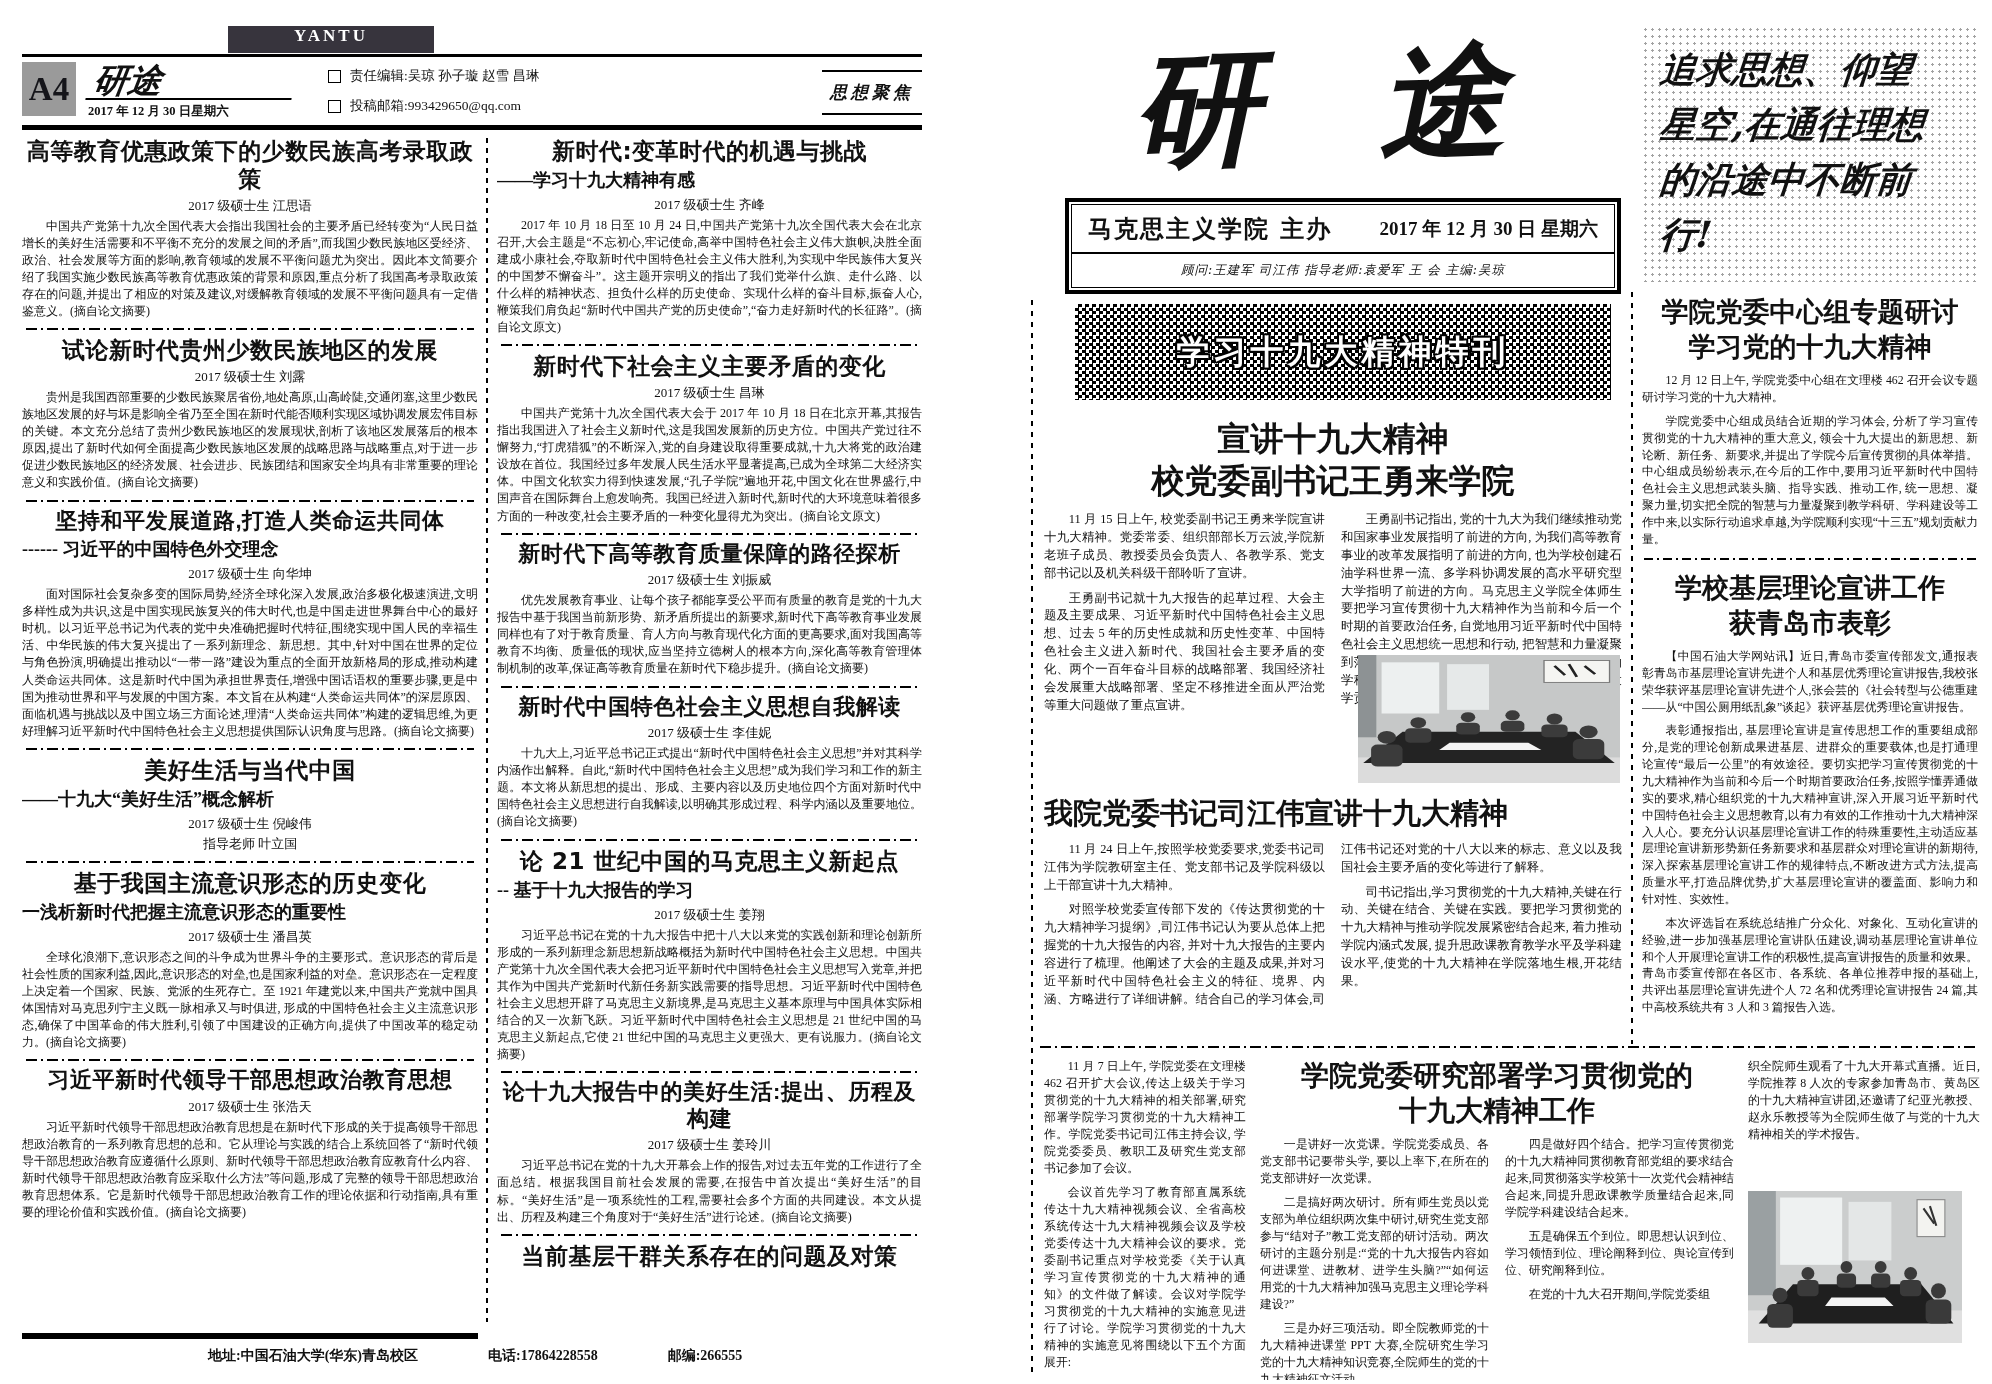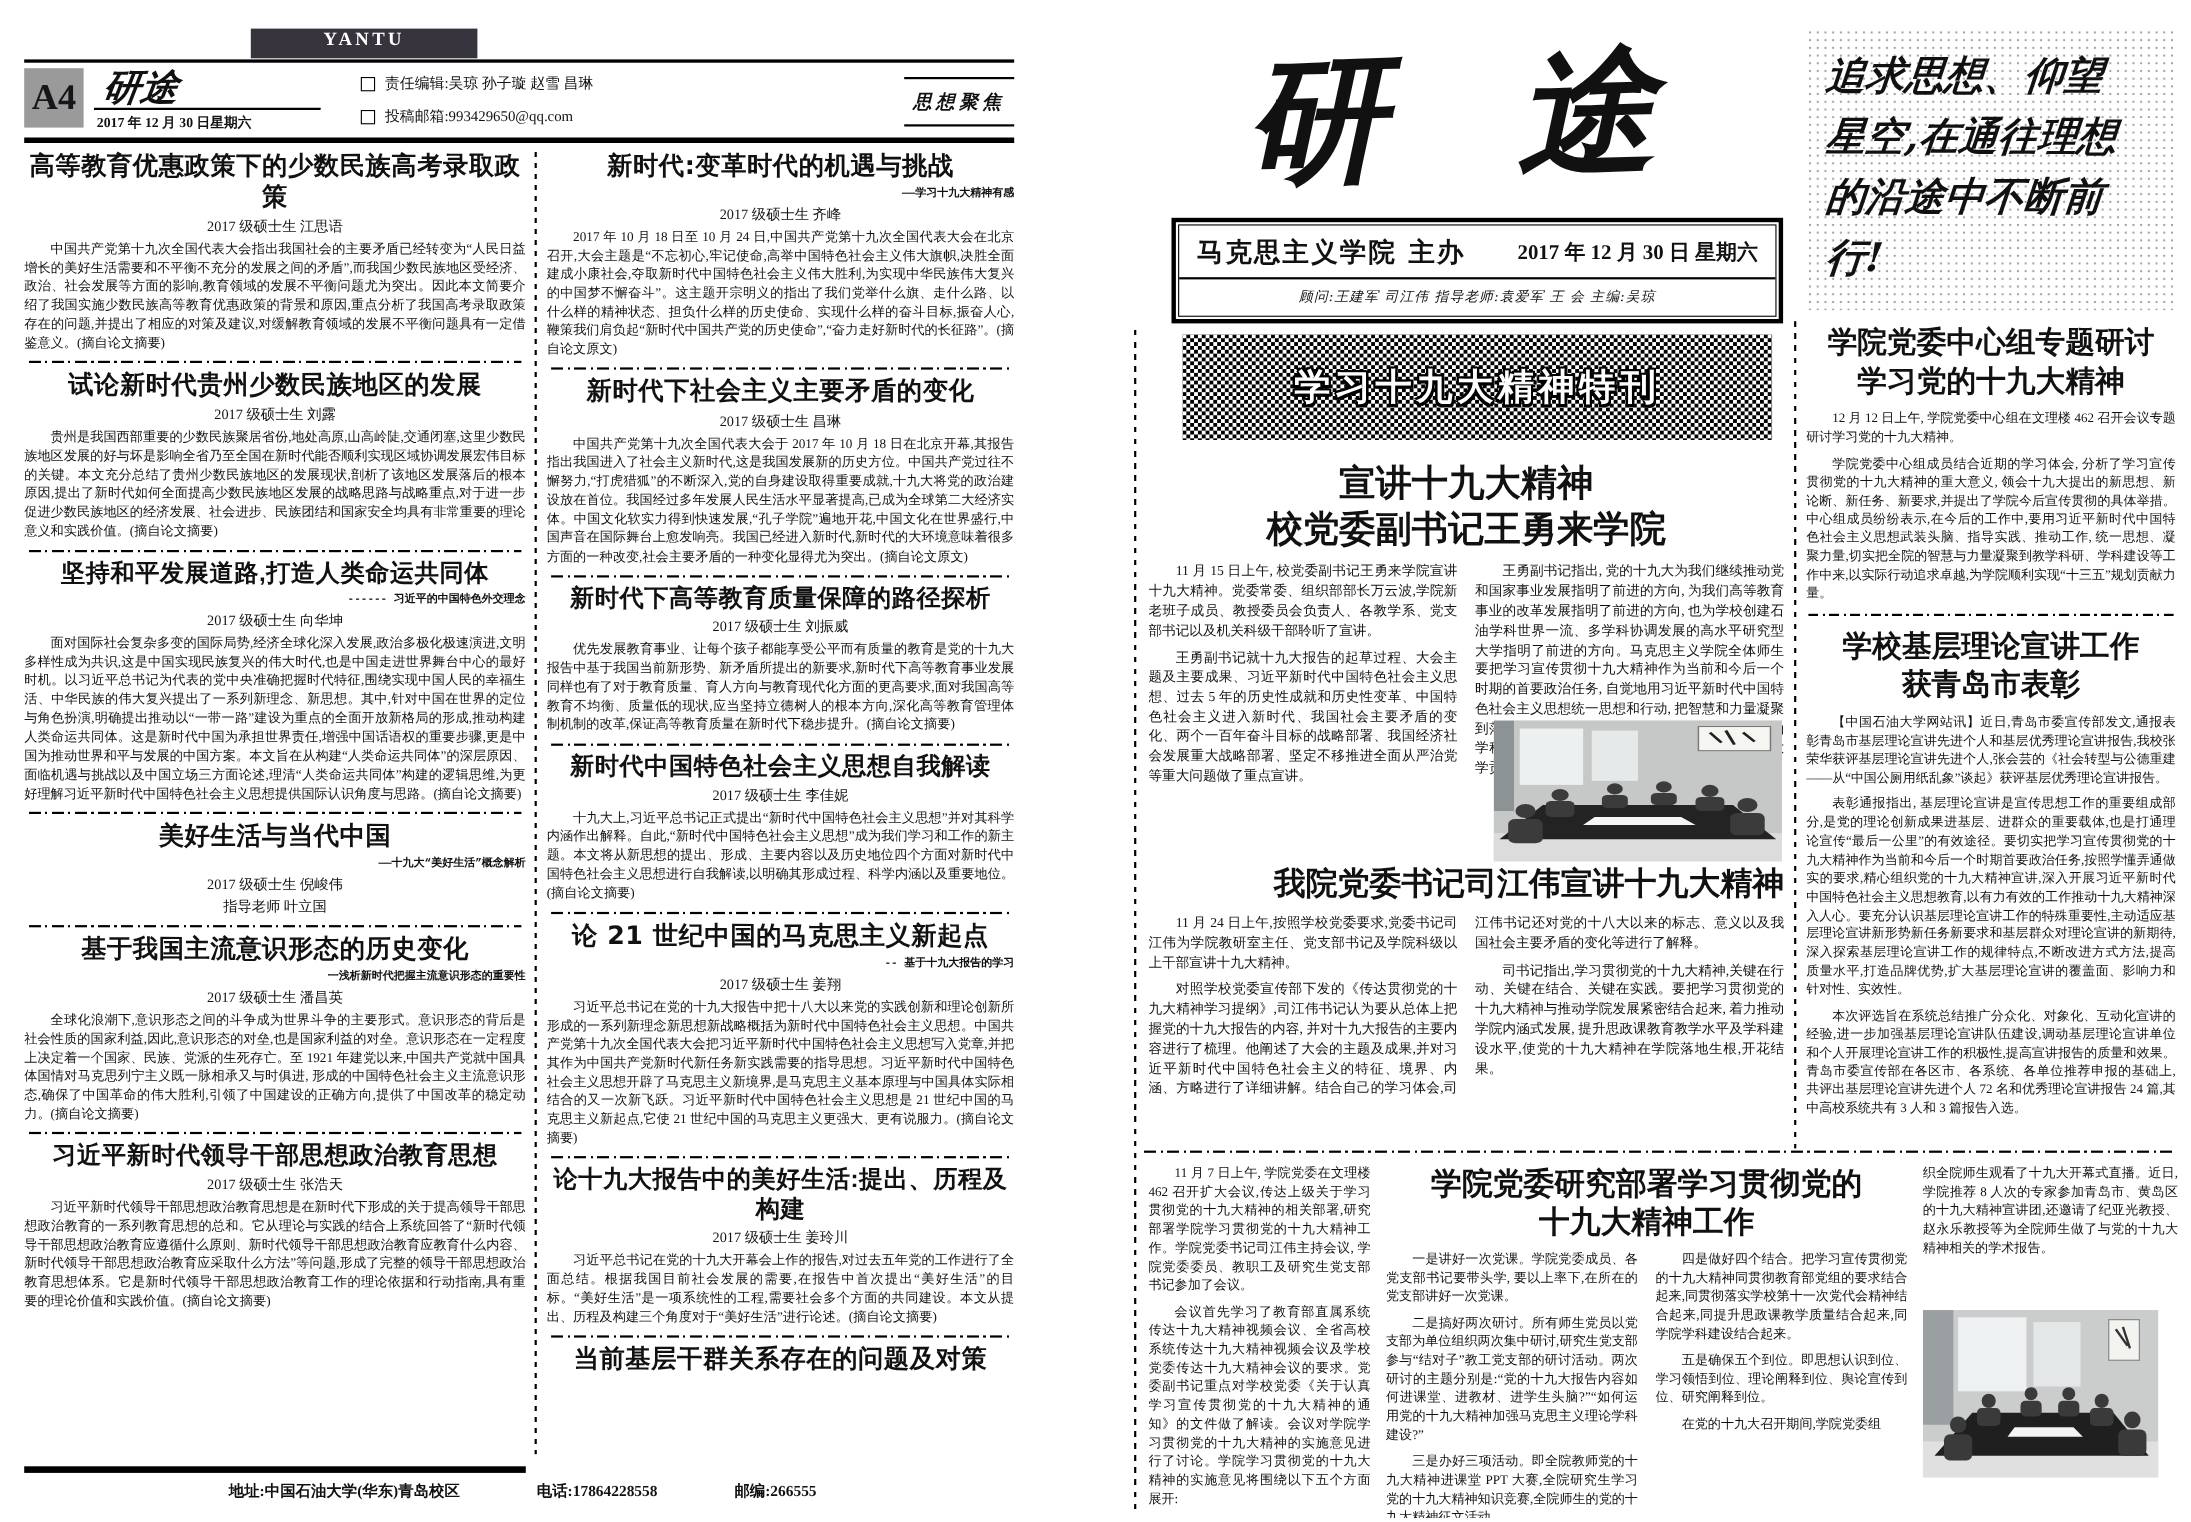--- a/index.html
+++ b/index.html
@@ -30,21 +30,21 @@
   .lp-cols{display:flex;height:1196px;overflow:hidden;padding-top:4px;}
   .lp-col1{width:456px;overflow:hidden;}
   .lp-vrule{width:2px;flex:none;margin:4px 9px 8px 8px;
             background-image:repeating-linear-gradient(180deg,#000 0 5px,transparent 5px 10px);}
   .lp-col2{flex:1;overflow:hidden;}
   .art-rule{height:2px;margin:8px 4px 6px;
             background-image:repeating-linear-gradient(90deg,#000 0 11px,transparent 11px 15px,#000 15px 17px,transparent 17px 21px);}
   .hl{font-family:"DejaVu Sans","Liberation Sans",sans-serif;font-weight:900;text-align:center;
       font-size:23px;line-height:1.22;margin:3px 0 2px;letter-spacing:.5px;}
   .hl.hl-serif{font-family:Liberation Sans, sans-serif;font-size:22px;}
-  .sub{text-align:right;font-size:10px;font-weight:700;margin:3px 0 1px;font-family:Liberation Mono, monospace;}
+  .sub{text-align:left;font-size:18px;font-weight:700;margin:3px 0 1px;}
   .auth{text-align:center;font-size:13px;margin:4px 0 2px;}
   .auth2{text-align:center;font-size:13px;margin:0 0 2px;}
   .body{font-size:12px;line-height:1.42;text-align:justify;text-indent:2em;margin:3px 0 2px;}
   .lp-footrule{width:456px;height:6px;background:#000;margin-top:3px;}
   .lp-footer{display:flex;padding:8px 0 0 186px;font:700 14px "Liberation Serif",serif;}
   .lp-footer span{margin-right:70px;white-space:nowrap;}
 
   
   .page-right{position:absolute;left:1030px;top:0;width:950px;height:1384px;}
   .masthead{position:absolute;left:55px;top:18px;width:485px;height:175px;text-align:center;
@@ -70,21 +70,21 @@
                   text-shadow:2px 0 0 #000,-2px 0 0 #000,0 2px 0 #000,0 -2px 0 #000,
                               2px 2px 0 #000,-2px -2px 0 #000,2px -2px 0 #000,-2px 2px 0 #000;}
   .rp-vrule-left{position:absolute;left:1px;top:300px;height:1076px;width:2px;
                  background-image:repeating-linear-gradient(180deg,#000 0 5px,transparent 5px 11px);}
   .rp-vrule-right{position:absolute;left:601px;top:292px;height:752px;width:2px;
                   background-image:repeating-linear-gradient(180deg,#000 0 5px,transparent 5px 11px);}
   .rp-hrule{position:absolute;left:10px;top:1046px;width:936px;height:2px;
             background-image:repeating-linear-gradient(90deg,#000 0 11px,transparent 11px 15px,#000 15px 17px,transparent 17px 21px);}
   .rp-mid{position:absolute;left:14px;top:412px;width:578px;height:630px;overflow:hidden;}
   .rp-h1{font:900 33px/1.26 "DejaVu Sans","Liberation Sans",sans-serif;text-align:center;margin:6px 0 10px;}
-  .rp-h2{font:900 29px/1.3 "DejaVu Sans","Liberation Sans",sans-serif;text-align:right;margin:0 0 8px;}
+  .rp-h2{font:900 29px/1.3 "DejaVu Sans","Liberation Sans",sans-serif;text-align:left;margin:10px 0 8px;}
   .m-body{position:relative;column-count:2;column-gap:16px;overflow:hidden;}
   .m1-body{height:274px;}
   .m2-body{height:192px;}
   .m-body p{font-size:12.4px;line-height:1.44;text-align:justify;text-indent:2em;margin:0 0 7px;}
   .photo-abs{position:absolute;right:2px;bottom:2px;width:262px;height:128px;background:#cfcfcf;}
   .rp-right{position:absolute;left:612px;top:290px;width:336px;height:756px;overflow:hidden;}
   .rp-right .rh{font:900 27px/1.3 "DejaVu Sans","Liberation Sans",sans-serif;text-align:center;margin:4px 0 8px;}
   .rp-right p{font-size:11.8px;line-height:1.43;text-align:justify;text-indent:2em;margin:0 0 7px;}
   .r-rule{height:2px;margin:10px 2px 10px;
           background-image:repeating-linear-gradient(90deg,#000 0 9px,transparent 9px 13px,#000 13px 15px,transparent 15px 19px);}

